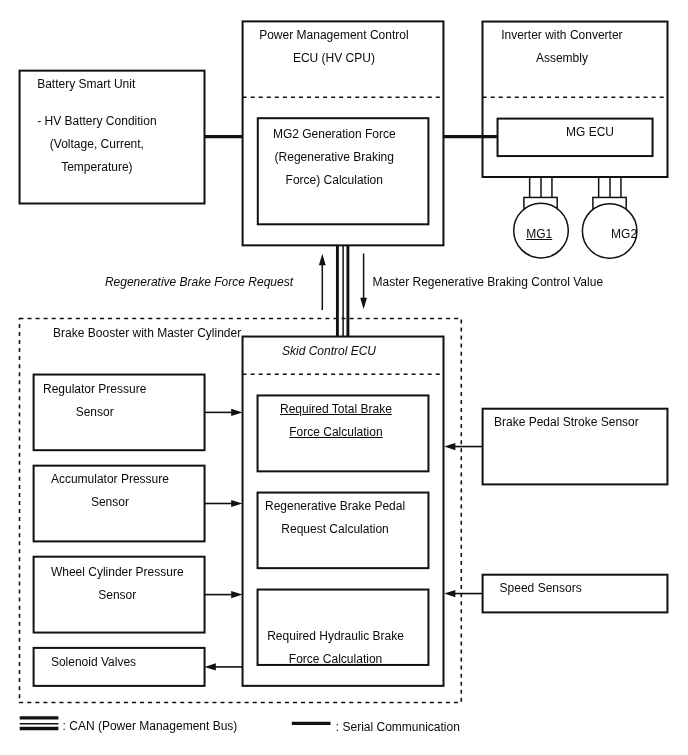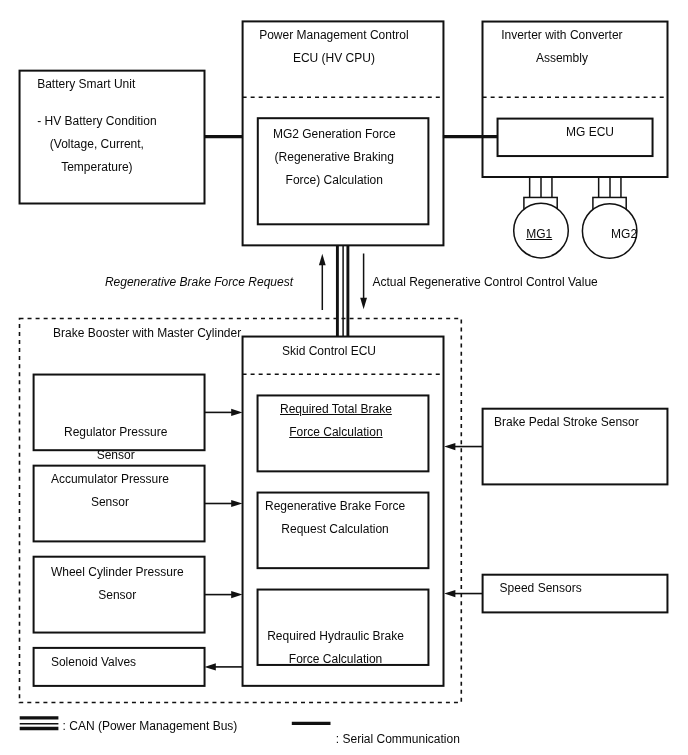--- a/index.html
+++ b/index.html
@@ -108,37 +108,37 @@
 (Regenerative Braking
 Force) Calculation</div>
 
 <div class="lbl" style="left:501.2px;top:24.3px;">Inverter with Converter
 Assembly</div>
 <div class="lbl" style="left:550.0px;top:121.3px;margin-left:16px;">MG ECU</div>
 <div class="lbl" style="left:526.2px;top:223.3px;text-decoration:underline;">MG1</div>
 <div class="lbl" style="left:595.1px;top:223.3px;margin-left:16px;">MG2</div>
 
 <div class="lbl" style="left:104.9px;top:271.1px;font-style:italic;">Regenerative Brake Force Request</div>
-<div class="lbl" style="left:372.5px;top:271.2px;">Actual Regenerative Control Control Value</div>
+<div class="lbl" style="left:372.5px;top:271.2px;">Master Regenerative Braking Control Value</div>
 
 <div class="lbl" style="left:25.1px;top:322.3px;margin-left:28px;">Brake Booster with Master Cylinder</div>
 
-<div class="lbl" style="left:282.0px;top:339.9px;">Skid Control ECU</div>
+<div class="lbl" style="left:282.0px;top:339.9px;font-style:italic;">Skid Control ECU</div>
 <div class="lbl" style="left:280.0px;top:398.3px;text-decoration:underline;">Required Total Brake
 Force Calculation</div>
-<div class="lbl" style="left:265.0px;top:495.3px;">Regenerative Brake Force
+<div class="lbl" style="left:265.0px;top:495.3px;">Regenerative Brake Pedal
 Request Calculation</div>
 <div class="lbl" style="left:267.2px;top:601px;margin-top:24px;">Required Hydraulic Brake
 Force Calculation</div>
 
-<div class="lbl" style="left:64px;top:377.5px;margin-top:43px;">Regulator Pressure
+<div class="lbl" style="left:43px;top:377.5px;">Regulator Pressure
 Sensor</div>
 <div class="lbl" style="left:50.9px;top:468.4px;">Accumulator Pressure
 Sensor</div>
 <div class="lbl" style="left:50.9px;top:560.6px;">Wheel Cylinder Pressure
 Sensor</div>
 <div class="lbl" style="left:50.9px;top:651.2px;">Solenoid Valves</div>
 
 <div class="lbl" style="left:494.0px;top:411.3px;">Brake Pedal Stroke Sensor</div>
 <div class="lbl" style="left:499.6px;top:577.1px;">Speed Sensors</div>
 
 <div class="lbl" style="left:62.6px;top:715.3px;">: CAN (Power Management Bus)</div>
-<div class="lbl" style="left:335.8px;top:715.8px;margin-top:12px;">: Serial Communication</div>
+<div class="lbl" style="left:335.8px;top:715.8px;">: Serial Communication</div>
 
 </body></html>

